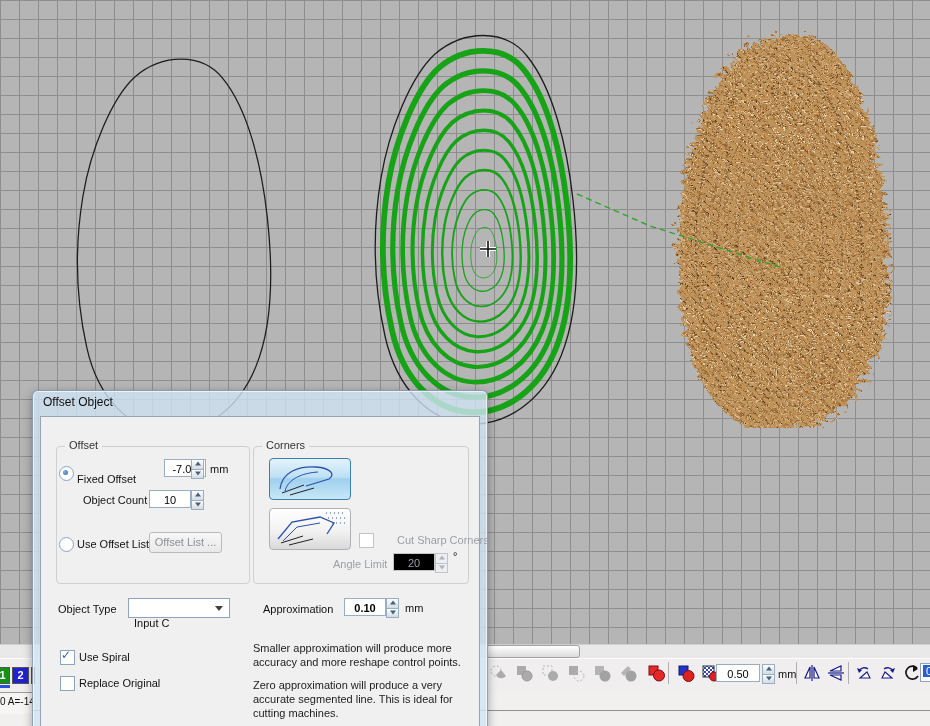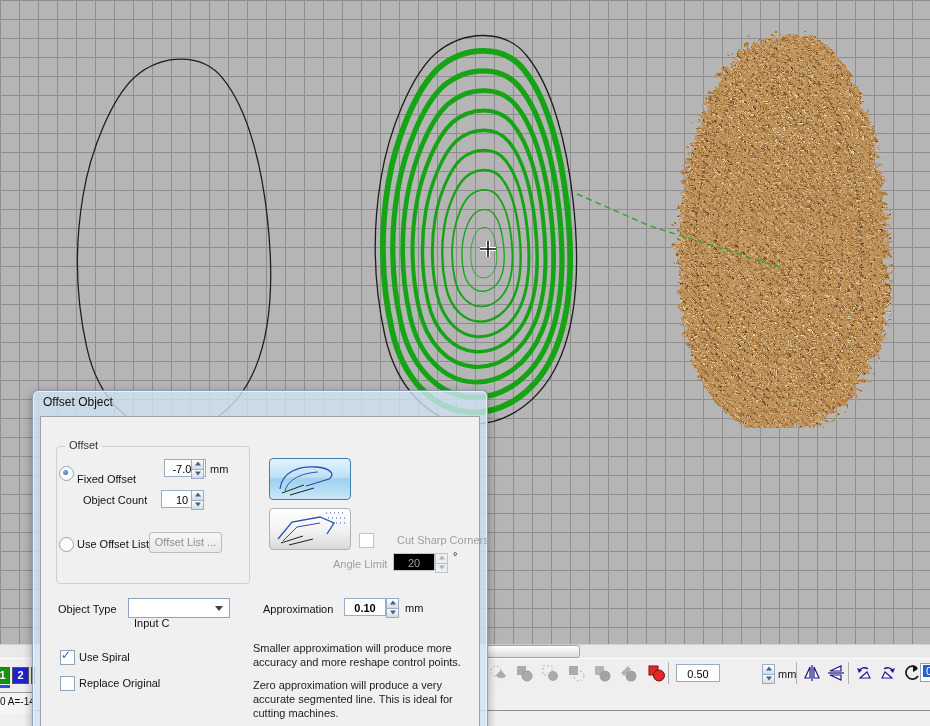--- a/index.html
+++ b/index.html
@@ -174,21 +174,21 @@
 </svg>
 <span class="abs tsep" style="left:668px"></span>
 <svg class="abs ticon" style="left:676px">
   <rect x="3" y="3" width="9" height="9" fill="#2233cc" stroke="#101a66"></rect>
   <circle cx="12.5" cy="13" r="5.5" fill="#dd2222" stroke="#7c0e0e"></circle>
 </svg>
 <svg class="abs ticon" style="left:700px">
   <rect x="3" y="3" width="11" height="11" fill="url(#hatchpat)" stroke="#333"></rect>
   <circle cx="14" cy="13.5" r="4.5" fill="#dd2222" stroke="#7c0e0e"></circle>
 </svg>
-<input class="abs tinput" style="left: 676px;" value="0.50">
+<input class="abs tinput" style="left: 716px;" value="0.50">
 <span class="abs spin" style="left:762px;top:664px">
     <b class="up"></b>
     <b class="dn"></b>
   </span>
 <span class="abs tunit" style="left:778px">mm</span>
 <span class="abs tsep" style="left:796px"></span>
 <svg class="abs ticon" style="left:802px">
   <path d="M10 2 V18" stroke="#1a1a8c" stroke-width="1.2"></path>
   <path d="M8 4 L3 15 L8 15 Z M12 4 L17 15 L12 15 Z" fill="#fff" stroke="#1a1a8c" stroke-width="1.2"></path>
 </svg>
@@ -235,29 +235,32 @@
     </div>
     <span class="abs radio sel" style="left:18px;top:49px"></span>
     <span class="abs lbl" style="left:36px;top:56px">Fixed Offset</span>
     <input class="abs num" style="left: 123px; top: 42px; width: 38px;" value="-7.00">
     <span class="abs spin" style="left:150px;top:42px">
         <b class="up"></b>
         <b class="dn"></b>
       </span>
     <span class="abs lbl" style="left:169px;top:46px">mm</span>
     <span class="abs lbl" style="left:42px;top:77px">Object Count</span>
-    <input class="abs num" style="left: 108px; top: 73px; width: 38px; margin-left: 12px;" value="10">
+    <input class="abs num" style="left: 108px; top: 73px; width: 38px;" value="10">
     <span class="abs spin" style="left:150px;top:73px">
         <b class="up"></b>
         <b class="dn"></b>
       </span>
     <span class="abs radio" style="left:18px;top:120px"></span>
     <span class="abs lbl" style="left:36px;top:121px">Use Offset List</span>
     <span class="abs btn" style="left:108px;top:115px;width:73px;height:21px">Offset List ...</span>
 
+    <div class="abs group" style="left:212px;top:29px;width:214px;height:136px">
+      <span class="glabel">Corners</span>
+    </div>
     <span class="abs cornbtn sel" style="left:228px;top:41px">
       <svg width="80" height="40">
         <path d="M10 30 C12 13 28 7 46 8 C60 9 66 15 59 20 L36 27" fill="none" stroke="#2a50b0" stroke-width="1.3"></path>
         <path d="M15 32 C18 20 32 14 48 13" fill="none" stroke="#2a50b0" stroke-width="1"></path>
         <path d="M12 34 L34 26 M20 36 L44 29" stroke="#222" stroke-width="1"></path>
       </svg>
     </span>
     <span class="abs cornbtn unsel" style="left:228px;top:91px">
       <svg width="80" height="40">
         <path d="M8 30 L22 13 L50 8 L64 14 L57 25" fill="none" stroke="#2a50b0" stroke-width="1.3"></path>

